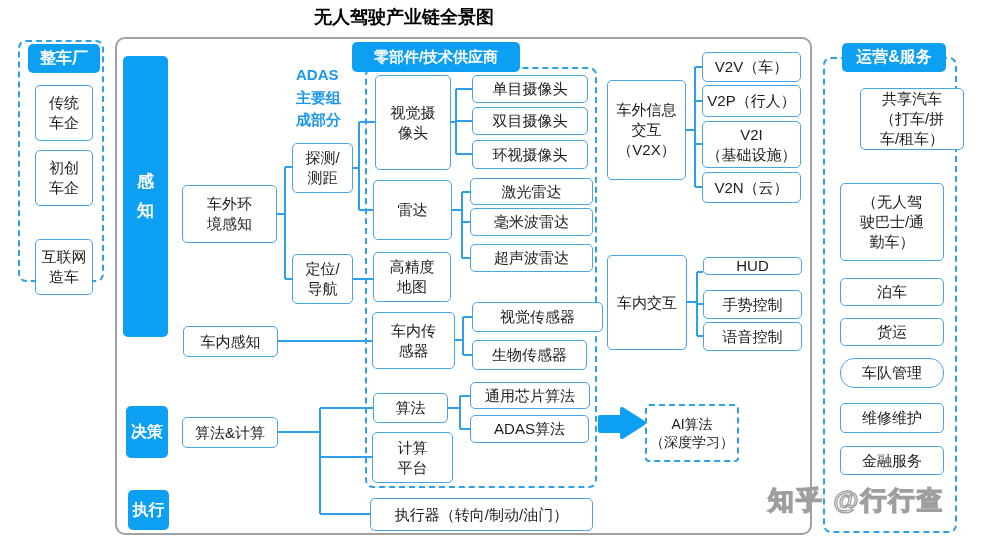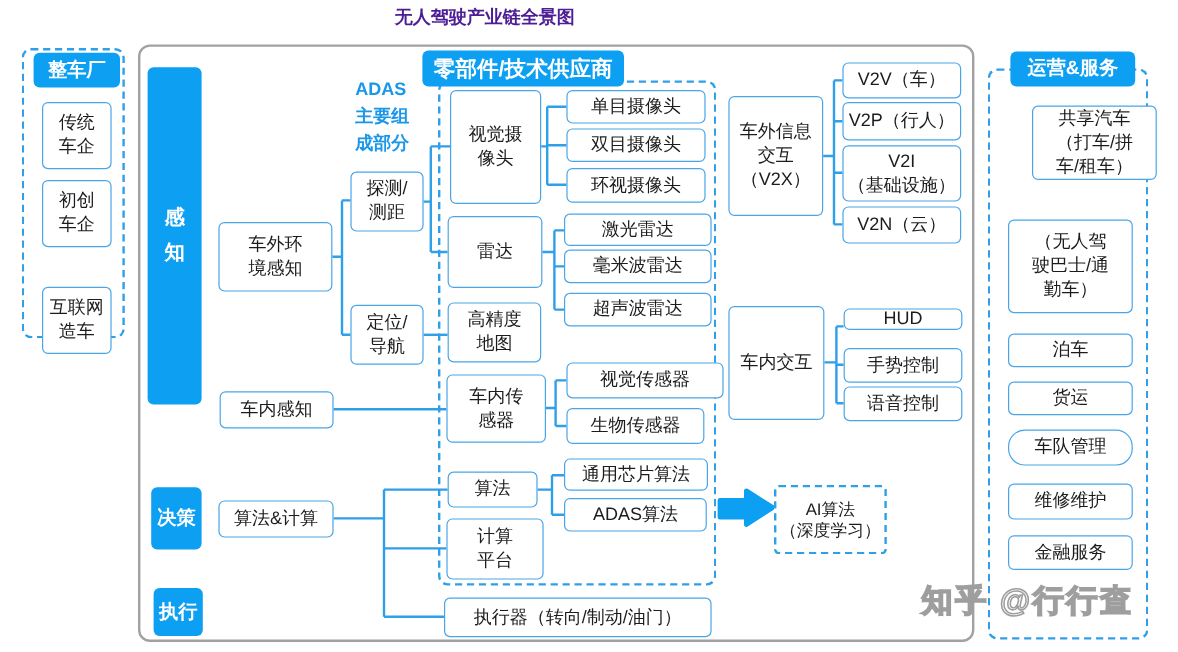--- a/index.html
+++ b/index.html
@@ -18,22 +18,22 @@
     display:flex;align-items:center;justify-content:center;text-align:center;
     white-space:pre-line;font-size:16px;z-index:4;
   }
   .dashedbox{
     border:2px dashed #2f9fe8;border-radius:8px;background:transparent;z-index:1;
   }
   .maincontainer{
     border:2px solid #a1a1a1;border-radius:10px;background:transparent;z-index:0;
   }
   #title{
-    left:0;top:5px;width:808px;text-align:center;font-size:15px;font-weight:bold;
-    color:#4c1d95;z-index:5;
+    left:0;top:5px;width:808px;text-align:center;font-size:18px;font-weight:bold;
+    color:#000000;z-index:5;
   }
   #adas-note{
     font-size:15px;font-weight:bold;color:#1b97ea;line-height:1.5;
     white-space:pre-line;text-align:left;z-index:3;
   }
   #wires{left:0;top:0;width:982px;height:543px;z-index:2;pointer-events:none;}
   #watermark{
     left:768px;top:483px;font-size:26px;font-weight:bold;letter-spacing:2px;
     color:transparent;-webkit-text-stroke:1.3px #9e9e9e;z-index:6;white-space:nowrap;
   }
@@ -86,21 +86,21 @@
   <div class="abs box" style="left:292px;top:143px;width:61px;height:50px;">探测/
 测距</div>
   <div class="abs box" style="left:292px;top:254px;width:61px;height:50px;">定位/
 导航</div>
   <div id="adas-note" class="abs" style="left:296px;top:64px;width:64px;">ADAS
 主要组
 成部分</div>
 
   <div class="abs box" style="left:182px;top:417px;width:96px;height:31px;">算法&amp;计算</div>
 
-  <div class="abs solid" style="left:352px;top:42px;width:168px;height:30px;font-size:18px;text-align:right;">零部件/技术供应商</div>
+  <div class="abs solid" style="left:352px;top:42px;width:168px;height:30px;font-size:15px;text-align:right;">零部件/技术供应商</div>
   <div class="abs box" style="left:375px;top:75px;width:76px;height:95px;">视觉摄
 像头</div>
   <div class="abs box" style="left:373px;top:180px;width:79px;height:60px;">雷达</div>
   <div class="abs box" style="left:373px;top:252px;width:78px;height:50px;">高精度
 地图</div>
   <div class="abs box" style="left:372px;top:312px;width:83px;height:57px;">车内传
 感器</div>
   <div class="abs box" style="left:373px;top:393px;width:75px;height:30px;">算法</div>
   <div class="abs box" style="left:372px;top:432px;width:81px;height:51px;">计算
 平台</div>

